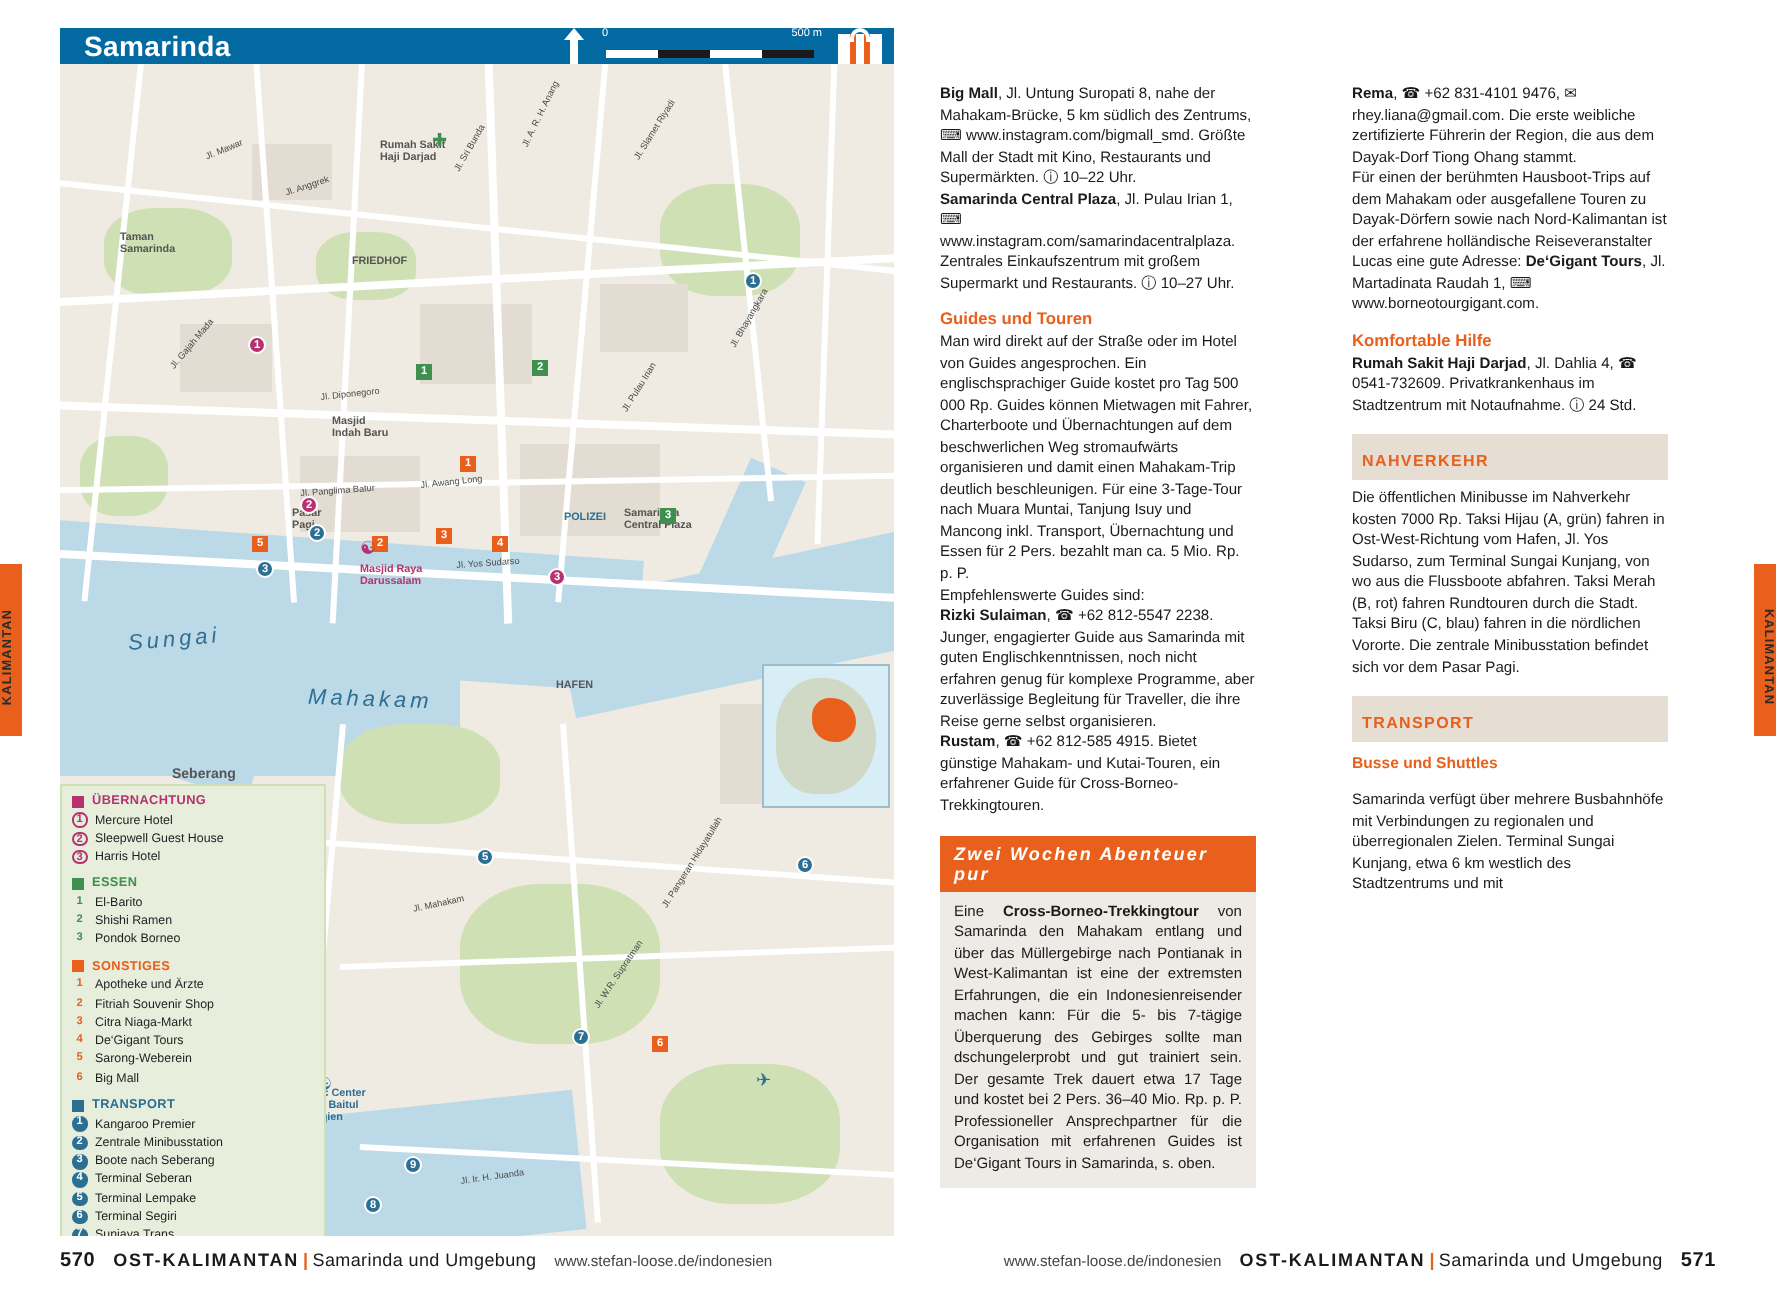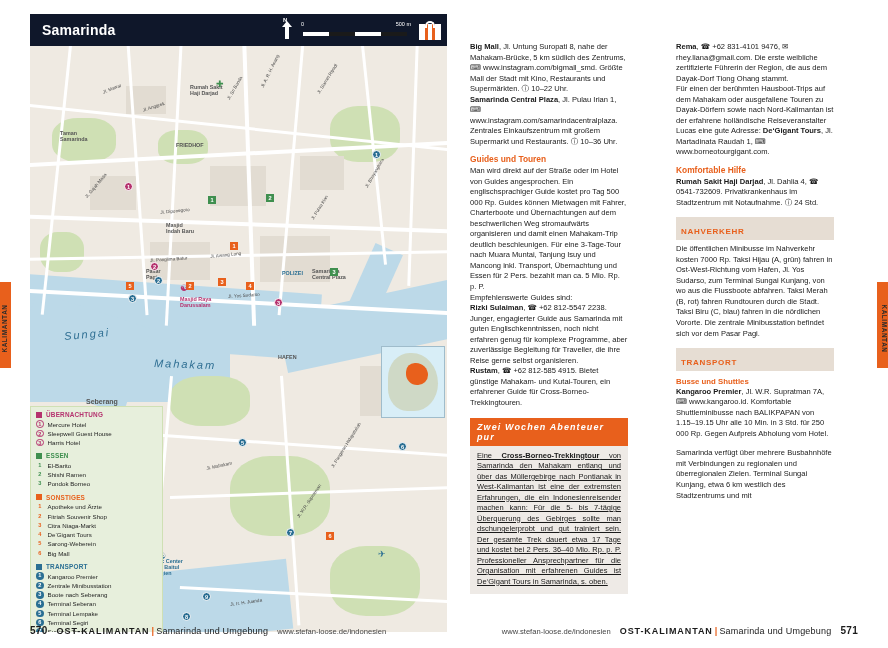--- a/index.html
+++ b/index.html
@@ -42,22 +42,22 @@
 
   
   .map-wrap {
     position: absolute;
     left: 30px; top: 14px;
     width: 417px; height: 612px;
   }
 
   .map-header {
     position: relative;
-    height: 32px;
-    background: #0f172a;
+    height: 18px;
+    background: #0369a1;
     display: flex;
     align-items: center;
     padding: 0 6px;
   }
   .map-title {
     color: #ffffff;
     font-size: 14px;
     font-weight: bold;
     letter-spacing: .2px;
     margin-left: 6px;
@@ -308,21 +308,20 @@
     letter-spacing: 1.1px;
     font-style: italic;
     padding: 4px 7px;
   }
   .box-body {
     padding: 5px 7px 7px 7px;
     font-size: 7.5px;
     line-height: 10.5px;
     text-align: justify;
     color: #1a1a1a;
-    text-decoration: underline;
   }
 
   
   .footer {
     position: absolute;
     bottom: 12px;
     font-size: 8.6px;
     color: #1a1a1a;
     display: flex;
     align-items: baseline;
@@ -605,21 +604,21 @@
       </div>
     </div>
   </div>
 
   <div class="gutter"></div>
 
   <div class="col mid">
 
     <p class="p"><b>Big Mall</b><span>, Jl. Untung Suropati 8, nahe der Mahakam-Brücke, 5 km südlich des Zentrums, ⌨ www.instagram.com/bigmall_smd. Größte Mall der Stadt mit Kino, Restaurants und Supermärkten. ⓘ 10–22 Uhr.</span></p>
 
-    <p class="p"><b>Samarinda Central Plaza</b><span>, Jl. Pulau Irian 1, ⌨ www.instagram.com/samarindacentralplaza. Zentrales Einkaufszentrum mit großem Supermarkt und Restaurants. ⓘ 10–36 Uhr.</span></p>
+    <p class="p"><b>Samarinda Central Plaza</b><span>, Jl. Pulau Irian 1, ⌨ www.instagram.com/samarindacentralplaza. Zentrales Einkaufszentrum mit großem Supermarkt und Restaurants. ⓘ 10–27 Uhr.</span></p>
 
     <h3 class="sub-head">Guides und Touren</h3>
 
     <p class="p">Man wird direkt auf der Straße oder im Hotel von Guides angesprochen. Ein englischsprachiger Guide kostet pro Tag 500 000 Rp. Guides können Mietwagen mit Fahrer, Charterboote und Übernachtungen auf dem beschwerlichen Weg stromaufwärts organisieren und damit einen Mahakam-Trip deutlich beschleunigen. Für eine 3-Tage-Tour nach Muara Muntai, Tanjung Isuy und Mancong inkl. Transport, Übernachtung und Essen für 2 Pers. bezahlt man ca. 5 Mio. Rp. p. P.</p>
 
     <p class="p">Empfehlenswerte Guides sind:</p>
 
     <p class="p"><b>Rizki Sulaiman</b><span>, ☎ +62 812-5547 2238. Junger, engagierter Guide aus Samarinda mit guten Englischkenntnissen, noch nicht erfahren genug für komplexe Programme, aber zuverlässige Begleitung für Traveller, die ihre Reise gerne selbst organisieren.</span></p>
 
     <p class="p"><b>Rustam</b><span>, ☎ +62 812-585 4915. Bietet günstige Mahakam- und Kutai-Touren, ein erfahrener Guide für Cross-Borneo-Trekkingtouren.</span></p>
@@ -647,21 +646,20 @@
 
     <p class="p">Die öffentlichen Minibusse im Nahverkehr kosten 7000 Rp. Taksi Hijau (A, grün) fahren in Ost-West-Richtung vom Hafen, Jl. Yos Sudarso, zum Terminal Sungai Kunjang, von wo aus die Flussboote abfahren. Taksi Merah (B, rot) fahren Rundtouren durch die Stadt. Taksi Biru (C, blau) fahren in die nördlichen Vororte. Die zentrale Minibusstation befindet sich vor dem Pasar Pagi.</p>
 
 
     <div class="band">
       <span class="band-txt">TRANSPORT</span>
     </div>
 
     <h4 class="mini-head">Busse und Shuttles</h4>
 
-    <p class="p"><b>Kangaroo Premier</b><span>, Jl. W.R. Supratman 7A, ⌨ www.kangaroo.id. Komfortable Shuttleminibusse nach BALIKPAPAN von 1.15–19.15 Uhr alle 10 Min. in 3 Std. für 250 000 Rp. Gegen Aufpreis Abholung vom Hotel.</span></p>
 
 
     <p class="p" style="margin-top:9px;">Samarinda verfügt über mehrere Busbahnhöfe mit Verbindungen zu regionalen und überregionalen Zielen. Terminal Sungai Kunjang, etwa 6 km westlich des Stadtzentrums und mit</p>
 
   </div>
 
   <div class="footer left">
     <span class="folio">570</span>
     <span class="running"><span class="chap">OST-KALIMANTAN</span><span class="sep">|</span><span>Samarinda und Umgebung</span></span>
     <span class="weburl">www.stefan-loose.de/indonesien</span>

